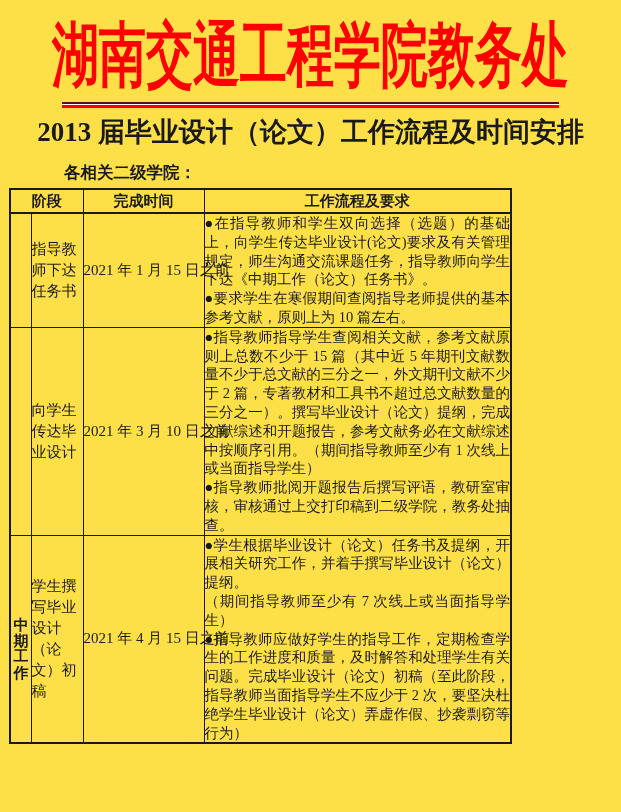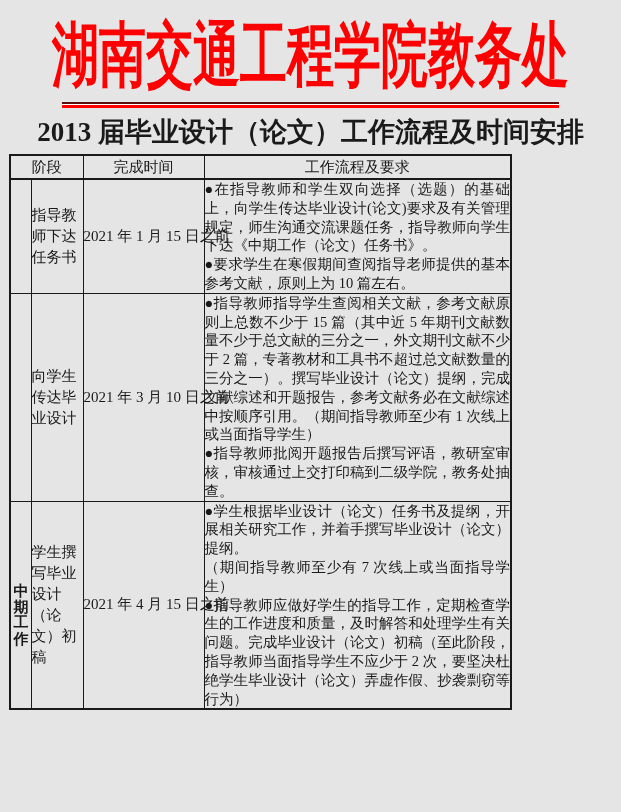--- a/index.html
+++ b/index.html
@@ -1,19 +1,19 @@
 <!DOCTYPE html>
 <html><head>
 <meta charset="utf-8">
 <style>
   html,body{margin:0;padding:0;background:#ffffff;}
   .page{
     position:relative;
     width:621px;height:812px;
-    background:#e5e5e5;
+    background:#fde047;
     overflow:hidden;
     font-family:"Liberation Serif","DejaVu Serif",serif;
     color:#1a1a1a;
   }
   
   .masthead{
     margin-top:8px;
     height:94px;
     text-align:center;
     font-size:47px;
@@ -65,21 +65,21 @@
   table.flow td, table.flow th{
     border:1px solid #1a1a1a;
     padding:0;
     vertical-align:middle;
   }
   table.flow{border:2px solid #1a1a1a;}
   tr.hdr th{
     height:22px;
     font-family:"Liberation Sans","DejaVu Sans",sans-serif;
     font-size:15px;
-    font-weight:normal;
+    font-weight:bold;
     text-align:center;
     border-bottom:2px solid #1a1a1a;
   }
   td.phase-cell{
     width:21px;
     text-align:center;
     vertical-align:middle;
   }
   .phase-text{
     display:inline-block;
@@ -127,20 +127,21 @@
 
   <div class="rule">
     <div class="rule-dark"></div>
     <div class="rule-gap"></div>
     <div class="rule-red"></div>
   </div>
 
   <div class="doc-title">2013 届毕业设计（论文）工作流程及时间安排</div>
 
   <div class="content">
+    <div class="salutation">各相关二级学院：</div>
 
   </div>
 
   <table class="flow">
     <colgroup>
       <col style="width:21px">
         <col style="width:52px">
         <col style="width:121px">
         <col style="width:307px">
     </colgroup>

